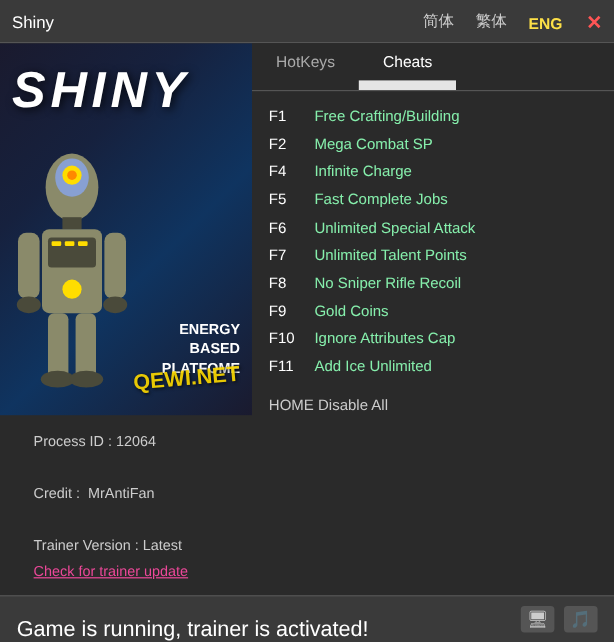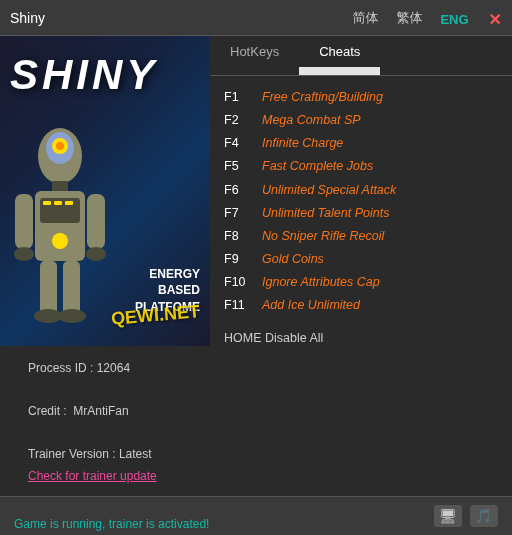--- a/index.html
+++ b/index.html
@@ -31,21 +31,21 @@
       align-items: flex-end;
       gap: 10px;
     }
     .lang-btn {
       color: #cccccc;
       font-size: 13px;
       cursor: pointer;
       padding: 2px 4px;
     }
     .lang-btn.active {
-      color: #14b8a6;
+      color: #fde047;
       font-weight: bold;
     }
     #close-btn {
       color: #ff5555;
       font-size: 16px;
       cursor: pointer;
       font-weight: bold;
       margin-left: 6px;
     }
 
@@ -158,22 +158,21 @@
     .cheat-row {
       display: flex;
       gap: 6px;
     }
     .cheat-key {
       color: #ffffff;
       min-width: 32px;
       font-weight: normal;
     }
     .cheat-desc {
-      color: #f97316;
-      font-style: italic;
+      color: #86efac;
     }
     #home-row {
       margin-top: 10px;
       color: #cccccc;
     }
 
     
     #status-bar {
       position: absolute;
       bottom: 0;
@@ -182,22 +181,22 @@
       height: 39px;
       background: #3a3a3a;
       display: flex;
       align-items: center;
       padding: 0 14px;
       border-top: 1px solid #555;
       gap: 10px;
     }
     #status-text {
       flex: 1;
-      color: #14b8a6;
-      font-size: 12px;
+      color: #ffffff;
+      font-size: 18px;
       margin-top: 16px;
     }
     #status-icons {
       display: flex;
       gap: 8px;
       align-items: center;
     }
     .status-icon {
       width: 28px;
       height: 22px;

